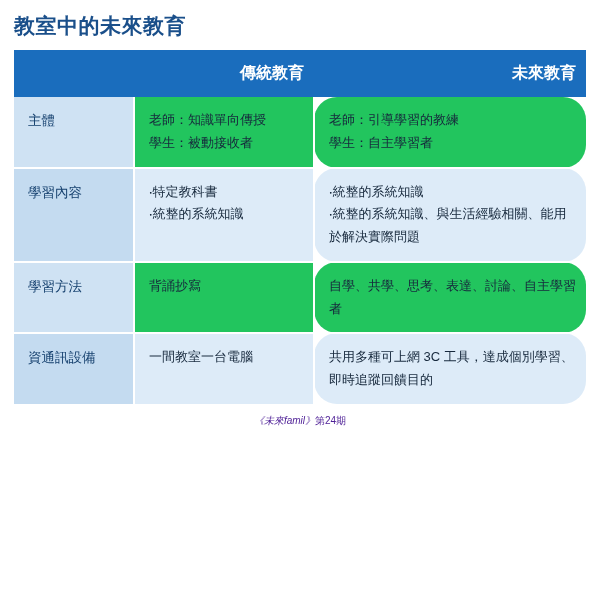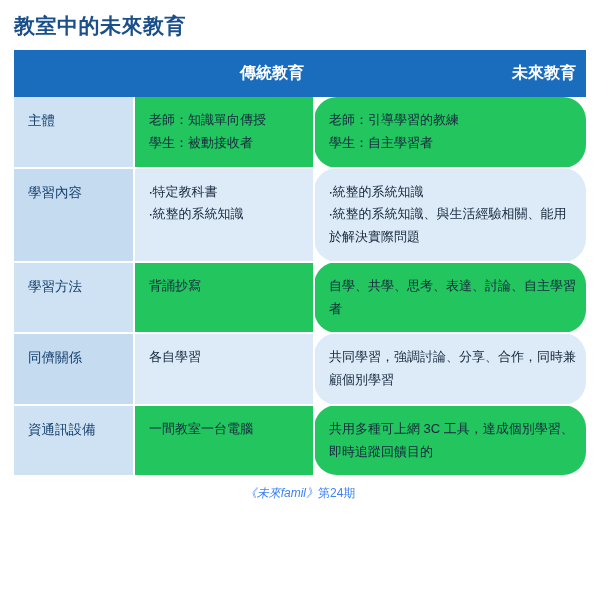--- a/index.html
+++ b/index.html
@@ -85,22 +85,22 @@
   }
   .line {
     display: block;
     white-space: nowrap;
   }
   .line.wrap {
     white-space: normal;
   }
   .footer {
     text-align: center;
-    font-size: 12px;
-    color: #3b82f6;
+    font-size: 10px;
+    color: #4c1d95;
     padding-top: 10px;
   }
   .footer .src {
     font-style: italic;
   }
 </style>
 </head>
 <body>
 
 <div class="page">
@@ -150,29 +150,20 @@
         <td class="rowhead">學習方法</td>
         <td class="cell">
           <span class="line">背誦抄寫</span>
         </td>
         <td class="cell">
           <span class="line wrap">自學、共學、思考、表達、討論、自主學習者</span>
         </td>
       </tr>
 
 
-      <tr>
-        <td class="rowhead">同儕關係</td>
-        <td class="cell">
-          <span class="line">各自學習</span>
-        </td>
-        <td class="cell">
-          <span class="line wrap">共同學習，強調討論、分享、合作，同時兼顧個別學習</span>
-        </td>
-      </tr>
 
       <tr>
         <td class="rowhead">資通訊設備</td>
         <td class="cell">
           <span class="line">一間教室一台電腦</span>
         </td>
         <td class="cell">
           <span class="line wrap">共用多種可上網 3C 工具，達成個別學習、即時追蹤回饋目的</span>
         </td>
       </tr>

